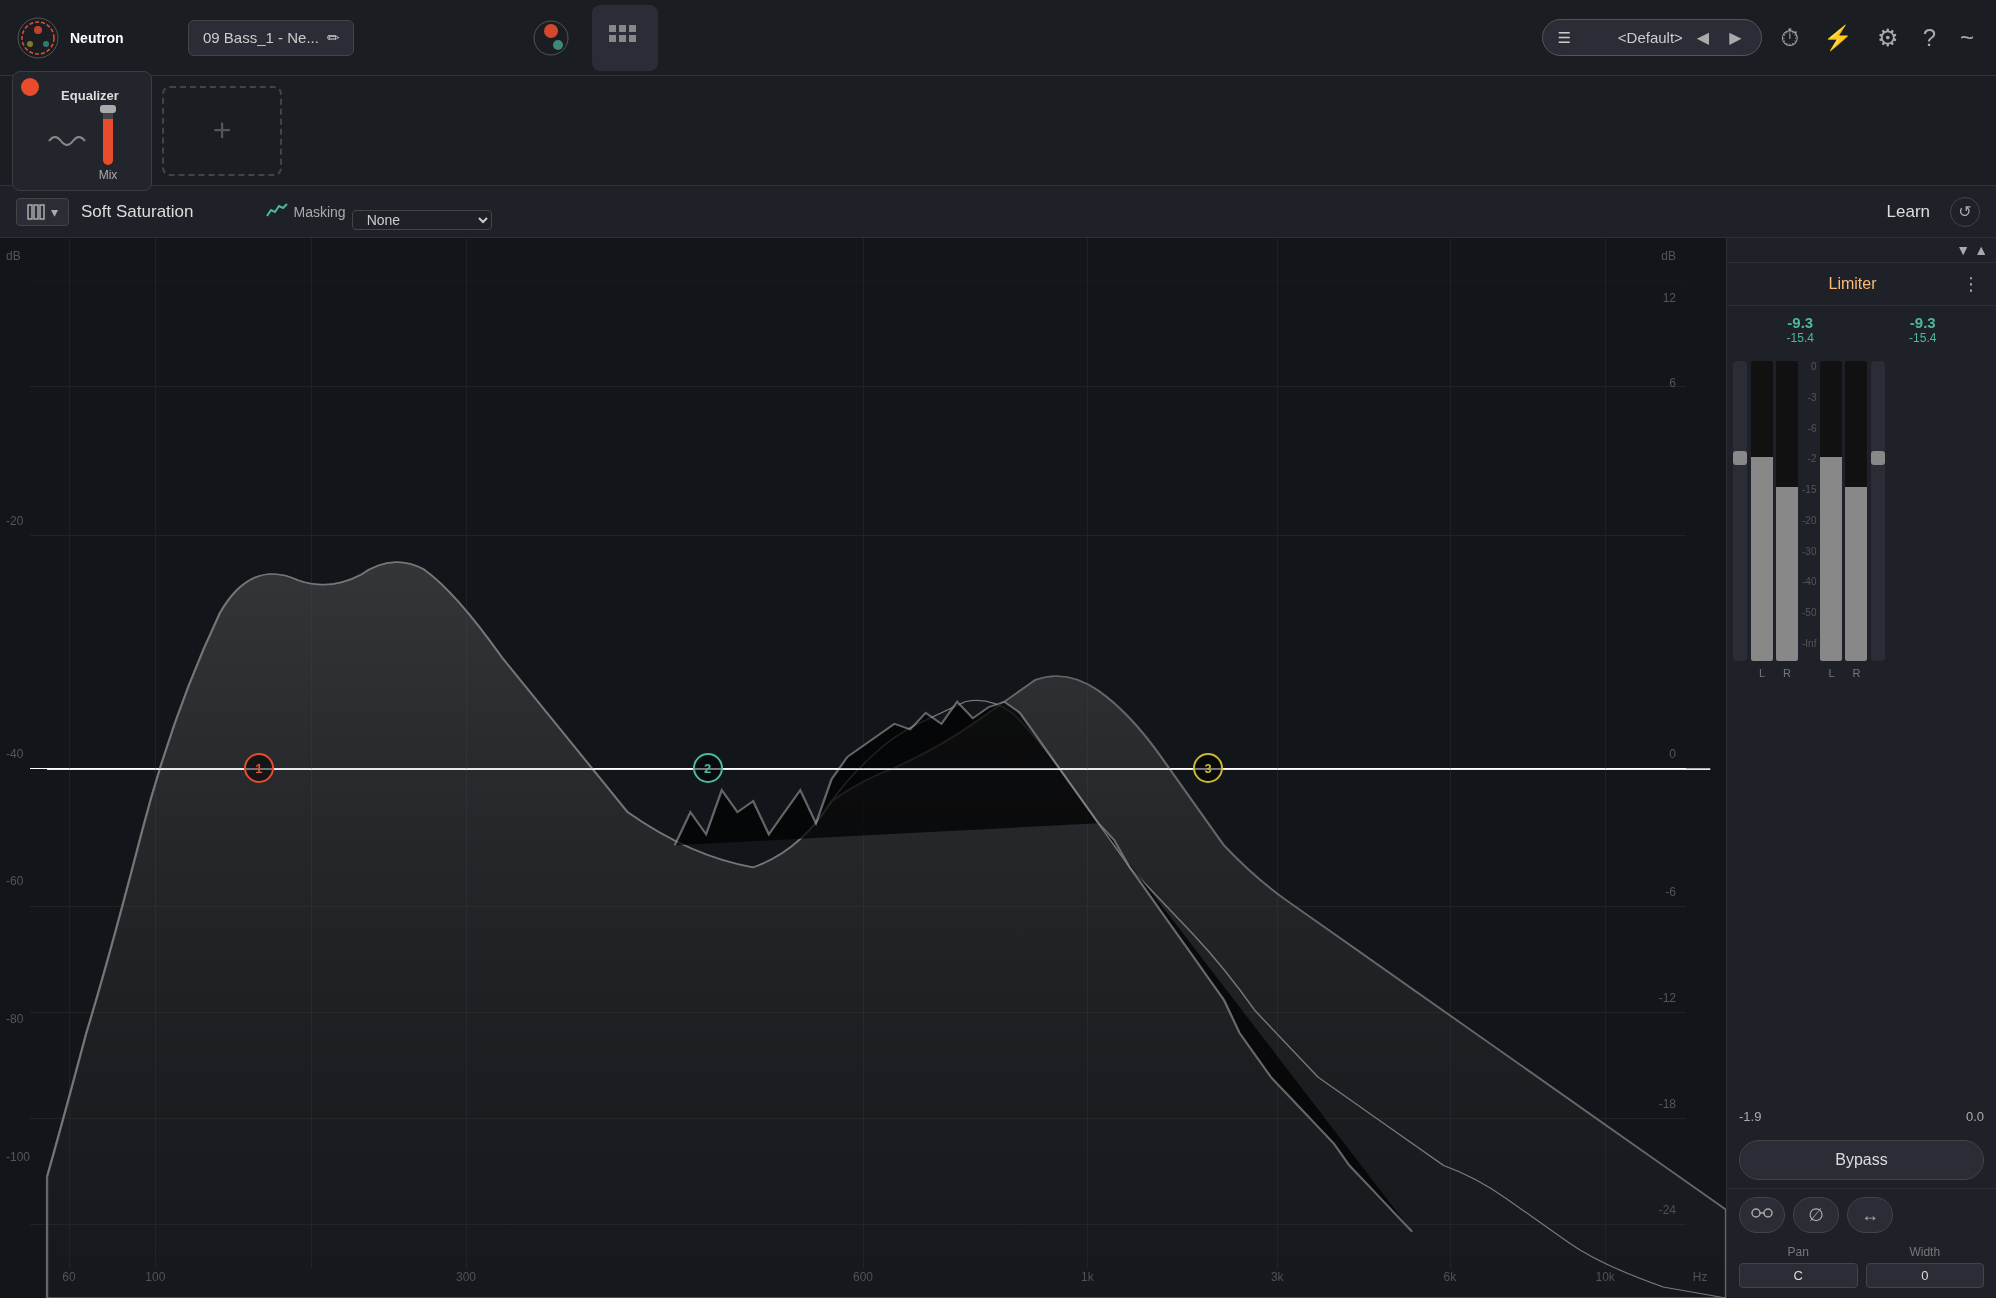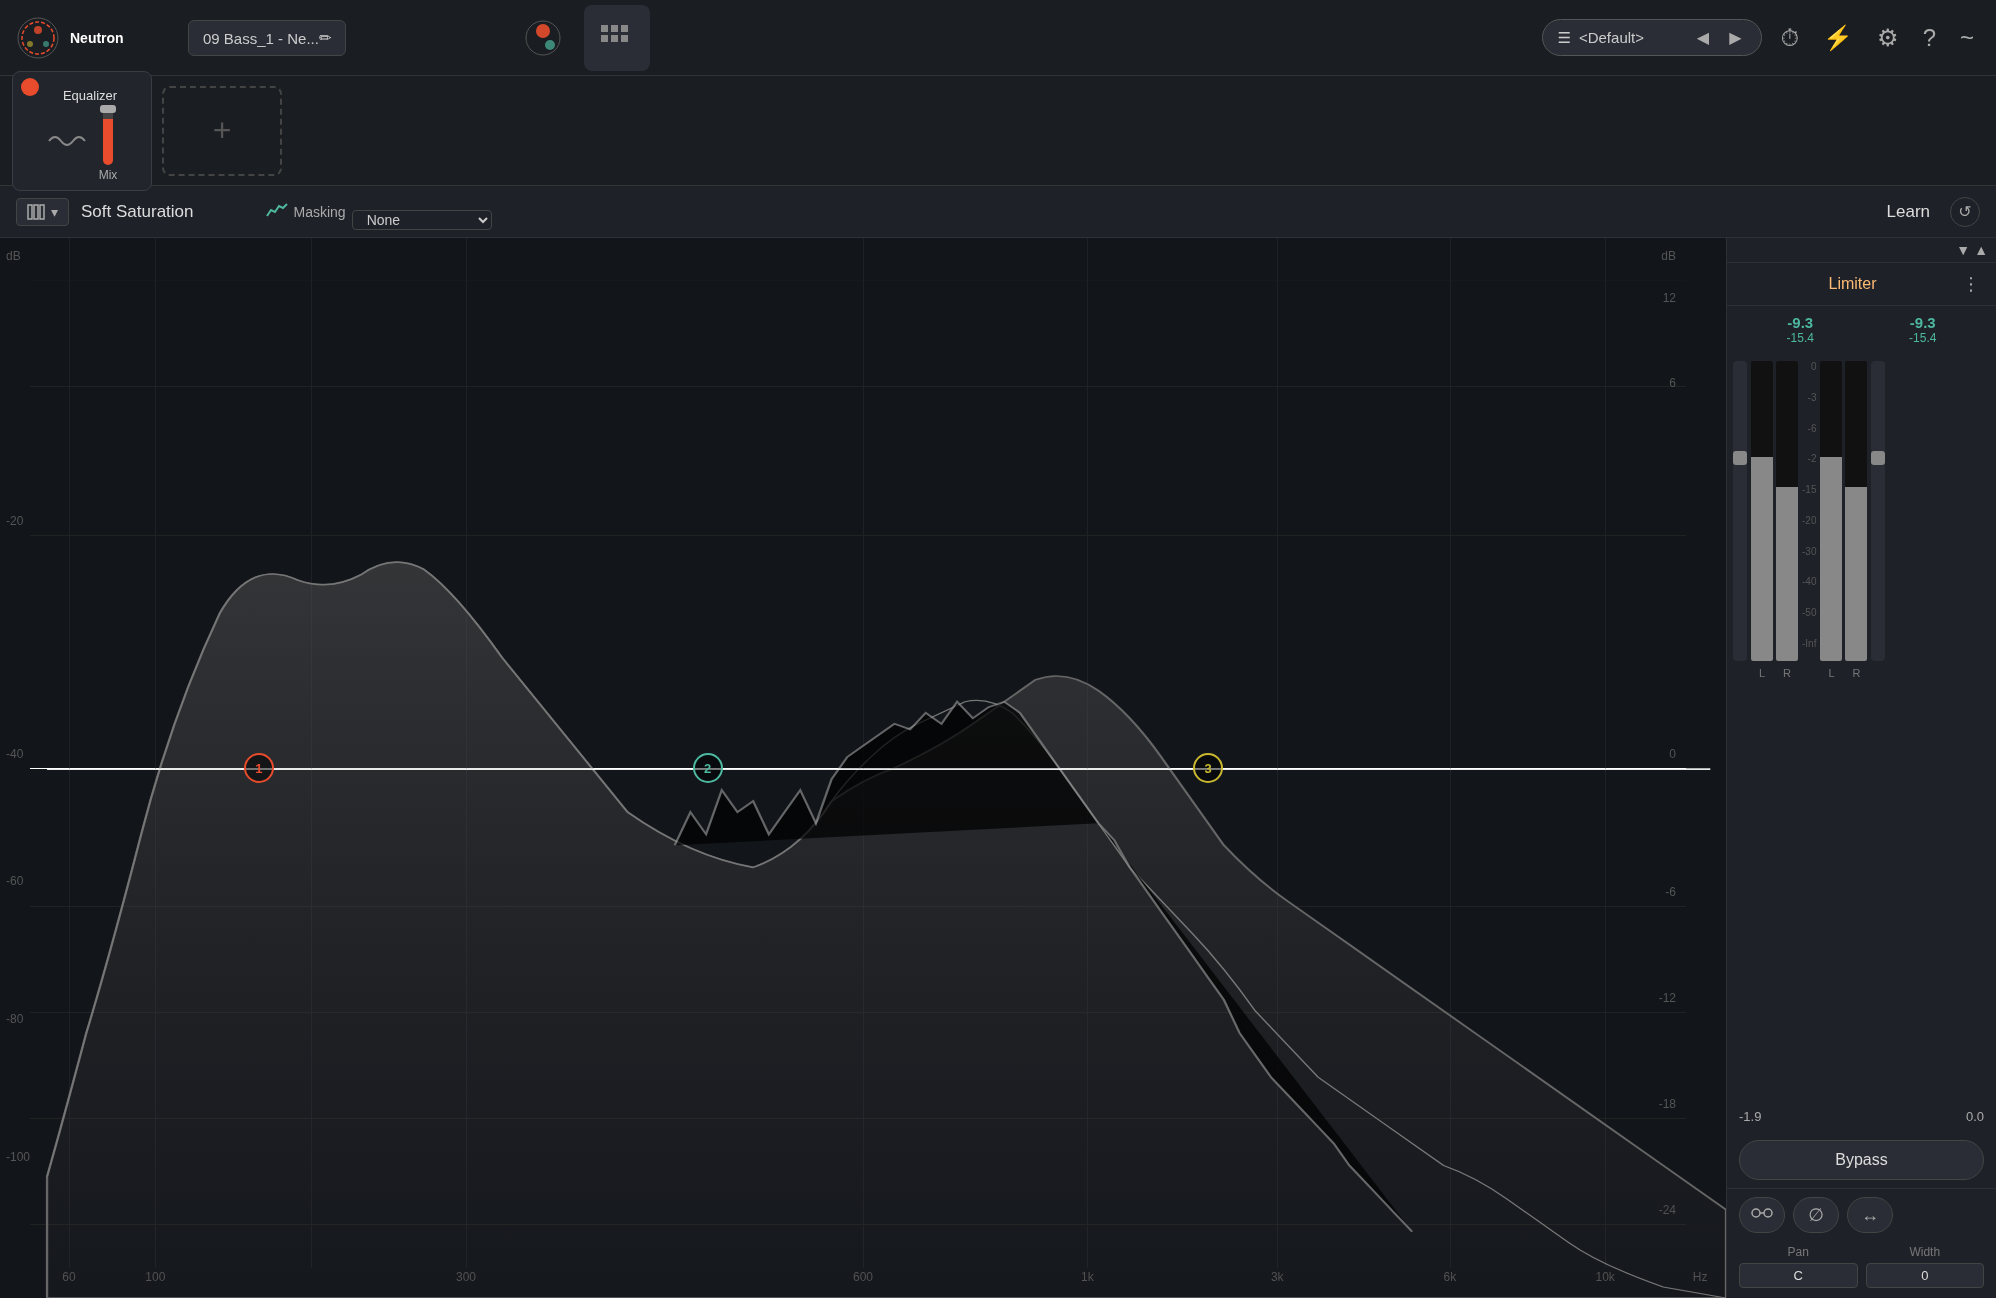--- a/index.html
+++ b/index.html
@@ -33,22 +33,22 @@
       width: 44px;
       height: 44px;
     }
     .logo-text {
       font-size: 14px;
       font-weight: bold;
       color: #fff;
     }
     .track-name-btn {
       display: flex;
-      align-items: flex-end;
-      gap: 0;
+      align-items: center;
+      gap: 8px;
       background: #2a2d35;
       border: 1px solid #444;
       border-radius: 6px;
       padding: 8px 14px;
       color: #ccc;
       font-size: 15px;
       cursor: pointer;
     }
     .nav-icons {
       display: flex;
@@ -447,36 +447,36 @@
         <rect x="12" y="12" width="7" height="7" fill="#888"></rect>
         <rect x="22" y="12" width="7" height="7" fill="#888"></rect>
       </svg>
     </button>
   </div>
 
   <div class="spacer"></div>
 
   <div class="preset-bar">
     <span>☰</span>
-    <span style="flex:1; text-align:left;">&lt;Default&gt;</span>
+    <span style="flex:1; text-align:right;">&lt;Default&gt;</span>
     <button class="preset-nav-btn">◀</button>
     <button class="preset-nav-btn">▶</button>
   </div>
 
   <button class="top-action-btn">⏱</button>
   <button class="top-action-btn">⚡</button>
   <button class="top-action-btn">⚙</button>
   <button class="top-action-btn">?</button>
   <button class="top-action-btn">~</button>
 </div>
 
 <div class="module-strip">
   <div class="module-card">
     <button class="module-power"></button>
-    <span class="module-title" style="margin-top: 8px; margin-left: 16px;">Equalizer</span>
+    <span class="module-title" style="margin-top: 8px; margin-left: 16px; font-weight: bold;">Equalizer</span>
     <div style="display:flex; gap:12px; align-items:center; margin-top: 4px;">
       <div style="font-size:22px; color:#888;">
         <svg width="40" height="24" viewBox="0 0 40 24">
           <path d="M2,12 Q8,4 14,12 Q20,20 26,12 Q32,4 38,12" fill="none" stroke="#888" stroke-width="2"></path>
         </svg>
       </div>
       <div class="mix-knob-area">
         <div style="width:10px; height:58px; background: #2a2d35; border-radius:5px; position:relative;">
           <div style="position:absolute; bottom:0; left:0; right:0; height:100%; background: linear-gradient(to top, #e84c2c 80%, #444 80%); border-radius:5px;"></div>
           <div style="position:absolute; top: -2px; left:-3px; width:16px; height:8px; background:#aaa; border-radius:3px;"></div>

